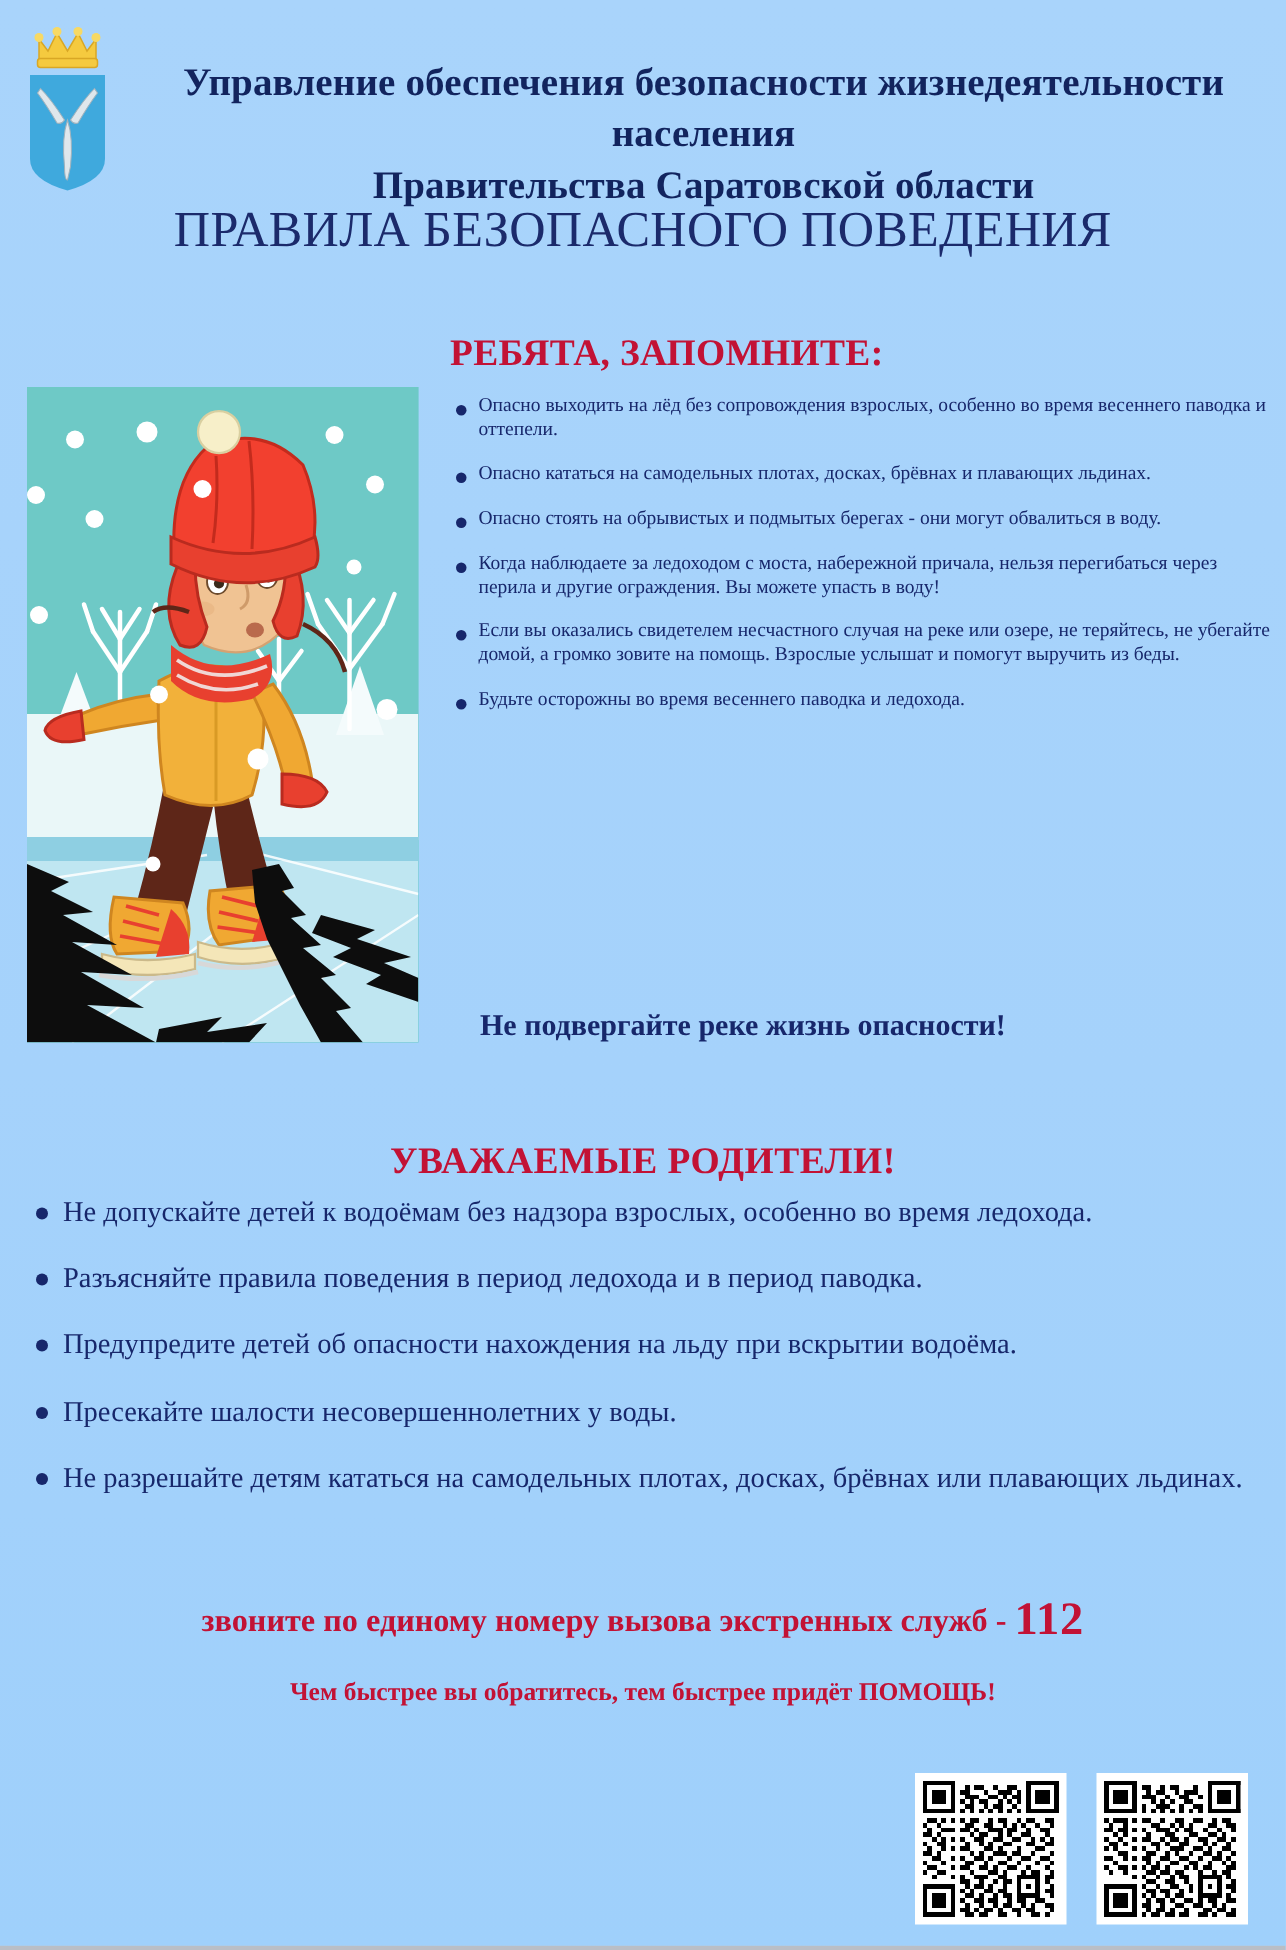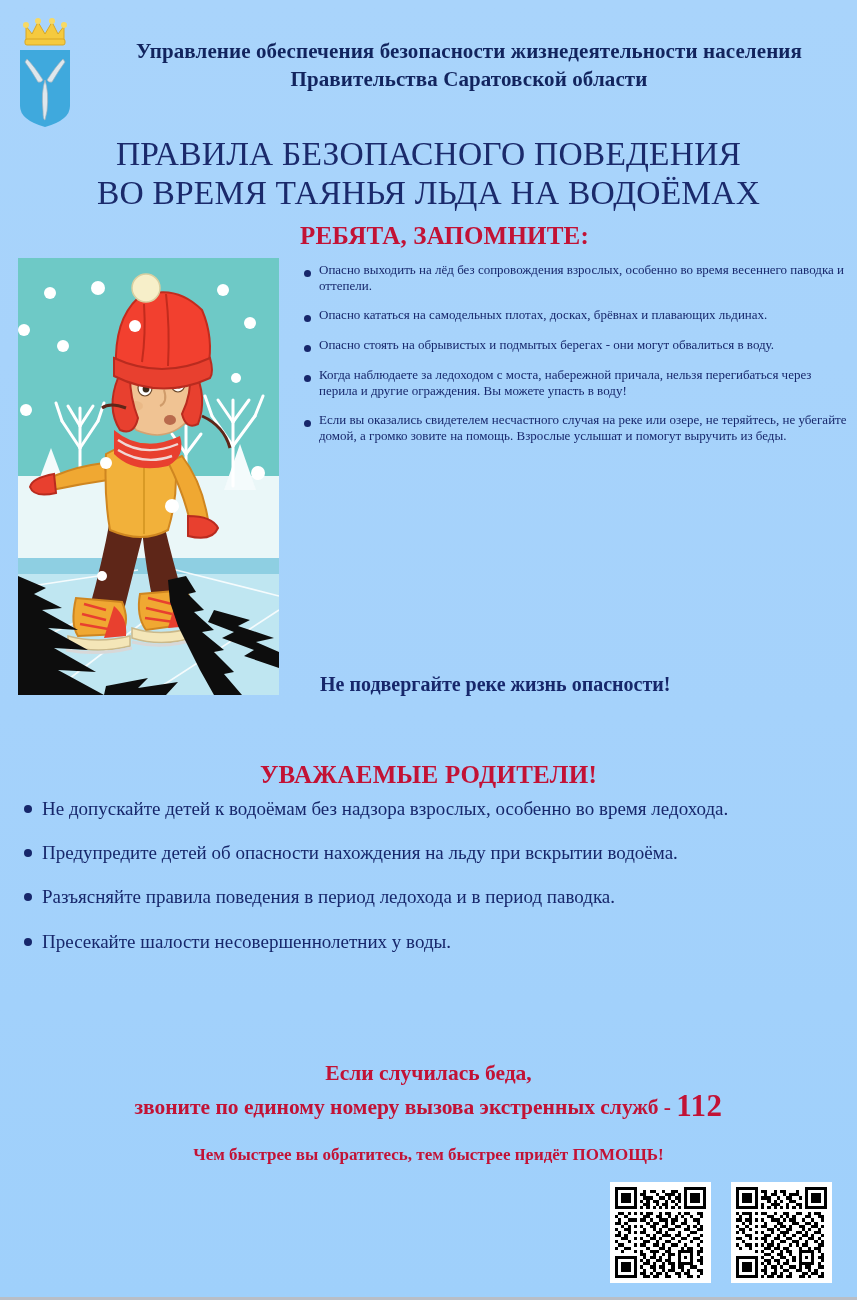--- a/index.html
+++ b/index.html
@@ -40,21 +40,21 @@
     height: 118px;
   }
   .header-titles {
     position: absolute;
     left: 86px;
     top: 38px;
     width: 766px;
     text-align: center;
     color: #12245e;
     font-weight: bold;
-    font-size: 21px;
+    font-size: 26px;
     line-height: 1.32;
     letter-spacing: 0.1px;
   }
   .header-titles .line2 { display: block; }
 
   
   .main-title {
     position: absolute;
     left: 18px;
     top: 134px;
@@ -244,21 +244,20 @@
     </div>
 
     <div class="header-titles">
       <span>Управление обеспечения безопасности жизнедеятельности населения</span>
       <span class="line2">Правительства Саратовской области</span>
     </div>
   </div>
 
   <div class="main-title">
     <span>ПРАВИЛА БЕЗОПАСНОГО ПОВЕДЕНИЯ</span>
-    <span>ВО ВРЕМЯ ТАЯНЬЯ ЛЬДА НА ВОДОЁМАХ</span>
   </div>
 
   <div class="illustration">
     <svg width="261" height="437" viewBox="0 0 261 437" xmlns="http://www.w3.org/2000/svg">
       <defs>
         <clipPath id="frameclip">
             <rect x="0" y="0" width="261" height="437"></rect>
           </clipPath>
       </defs>
       <g clip-path="url(#frameclip)">
@@ -417,43 +416,48 @@
     </div>
     <div class="bullet-row">
       <span>Опасно стоять на обрывистых и подмытых берегах - они могут обвалиться в воду.</span>
     </div>
     <div class="bullet-row">
       <span>Когда наблюдаете за ледоходом с моста, набережной причала, нельзя перегибаться через перила и другие ограждения. Вы можете упасть в воду!</span>
     </div>
     <div class="bullet-row">
       <span>Если вы оказались свидетелем несчастного случая на реке или озере, не теряйтесь, не убегайте домой, а громко зовите на помощь. Взрослые услышат и помогут выручить из беды.</span>
     </div>
+    <div class="bullet-row">
+      <span>Будьте осторожны во время весеннего паводка и ледохода.</span>
+    </div>
   </div>
 
   <div class="kids-closing">Не подвергайте реке жизнь опасности!</div>
 
   <div class="parents-heading">УВАЖАЕМЫЕ РОДИТЕЛИ!</div>
 
   <div class="parents-list">
     <div class="bullet-row">
       <span>Не допускайте детей к водоёмам без надзора взрослых, особенно во время ледохода.</span>
     </div>
     <div class="bullet-row">
+      <span>Разъясняйте правила поведения в период ледохода и в период паводка.</span>
+    </div>
+    <div class="bullet-row">
       <span>Предупредите детей об опасности нахождения на льду при вскрытии водоёма.</span>
     </div>
     <div class="bullet-row">
-      <span>Разъясняйте правила поведения в период ледохода и в период паводка.</span>
-    </div>
-    <div class="bullet-row">
       <span>Пресекайте шалости несовершеннолетних у воды.</span>
     </div>
+    <div class="bullet-row">
+      <span>Не разрешайте детям кататься на самодельных плотах, досках, брёвнах или плавающих льдинах.</span>
+    </div>
   </div>
 
   <div class="emergency">
-    <span class="l1">Если случилась беда,</span>
     <span class="l2"><span>звоните по единому номеру вызова экстренных служб - </span><span class="num">112</span></span>
     <span class="l3">Чем быстрее вы обратитесь, тем быстрее придёт ПОМОЩЬ!</span>
   </div>
 
   <div class="qr-zone">
     <div class="qr">
       <svg class="qr-svg" width="91" height="91" viewBox="0 0 29 29" shape-rendering="crispEdges" xmlns="http://www.w3.org/2000/svg">
         <rect width="29" height="29" fill="#ffffff"></rect>
         <g fill="#000000">
 

